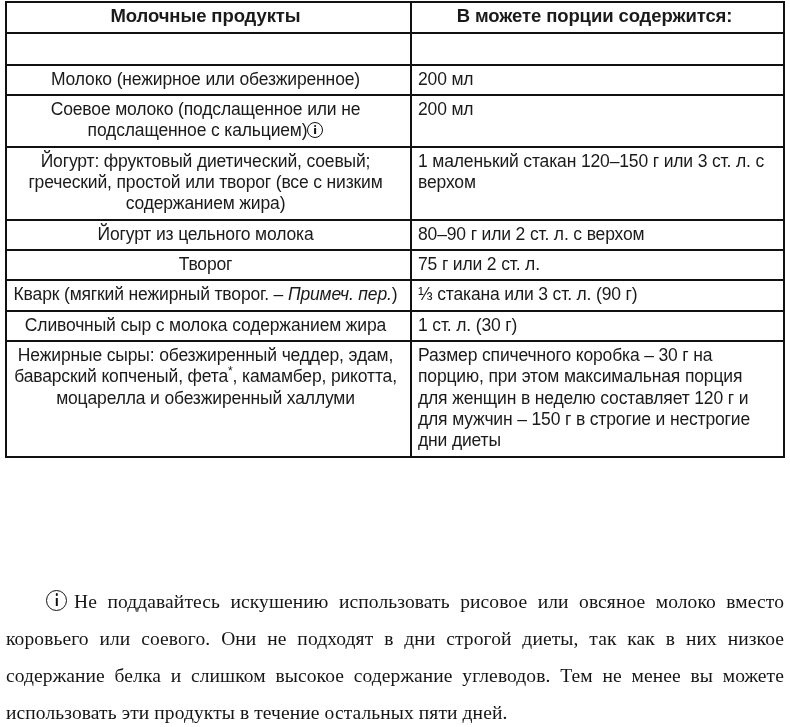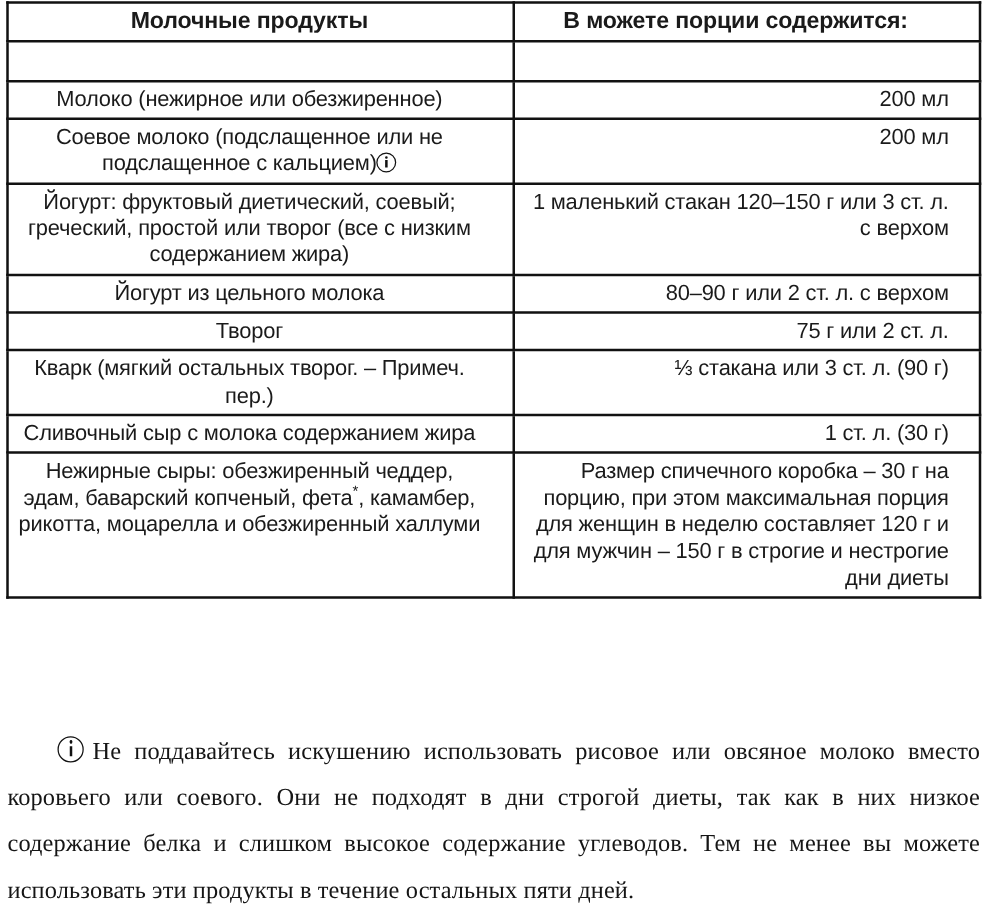--- a/index.html
+++ b/index.html
@@ -31,21 +31,21 @@
     left: 5px;
     top: 1px;
     width: 778px;
     border-collapse: collapse;
     table-layout: fixed;
     background: #ffffff;
   }
   .nutrition-table td,
   .nutrition-table th {
     border: 2px solid #111111;
-    padding: 3px 24px 4px 6px;
+    padding: 3px 12px 4px 6px;
     vertical-align: top;
     font-size: 17.5px;
     line-height: 1.22;
     font-weight: 400;
     letter-spacing: -0.15px;
     color: #1a1a1a;
     background: #ffffff;
   }
   .col-left  { width: 405px; }
   .col-right { width: 373px; }
@@ -56,28 +56,29 @@
     font-size: 18.5px;
     padding-top: 2px;
     padding-bottom: 4px;
     letter-spacing: -0.1px;
   }
 
   td.left-cell {
     text-align: center;
   }
   td.right-cell {
-    text-align: right;
+    text-align: left;
   }
   .row-spacer td {
     height: 30px;
     padding: 0;
   }
 
   .note-italic {
+    font-style: italic;
   }
   .sup-star {
     font-size: 12px;
     vertical-align: super;
     line-height: 0;
   }
 
   
   .info-icon {
     display: inline-block;
@@ -192,21 +193,21 @@
         <td class="left-cell">Йогурт из цельного молока</td>
         <td class="right-cell">80–90 г или 2 ст. л. с верхом</td>
       </tr>
 
       <tr>
         <td class="left-cell">Творог</td>
         <td class="right-cell">75 г или 2 ст. л.</td>
       </tr>
 
       <tr>
-        <td class="left-cell"><span>Кварк (мягкий остальных творог. – </span><span class="note-italic">Примеч. пер.</span><span>)</span></td>
+        <td class="left-cell"><span>Кварк (мягкий нежирный творог. – </span><span class="note-italic">Примеч. пер.</span><span>)</span></td>
         <td class="right-cell">⅓ стакана или 3 ст. л. (90 г)</td>
       </tr>
 
       <tr>
         <td class="left-cell">Сливочный сыр с молока содержанием жира</td>
         <td class="right-cell">1 ст. л. (30 г)</td>
       </tr>
 
       <tr>
         <td class="left-cell"><span>Нежирные сыры: обезжиренный чеддер, эдам, баварский копченый, фета</span><span class="sup-star">*</span><span>, камамбер, рикотта, моцарелла и обезжиренный халлуми</span></td>

